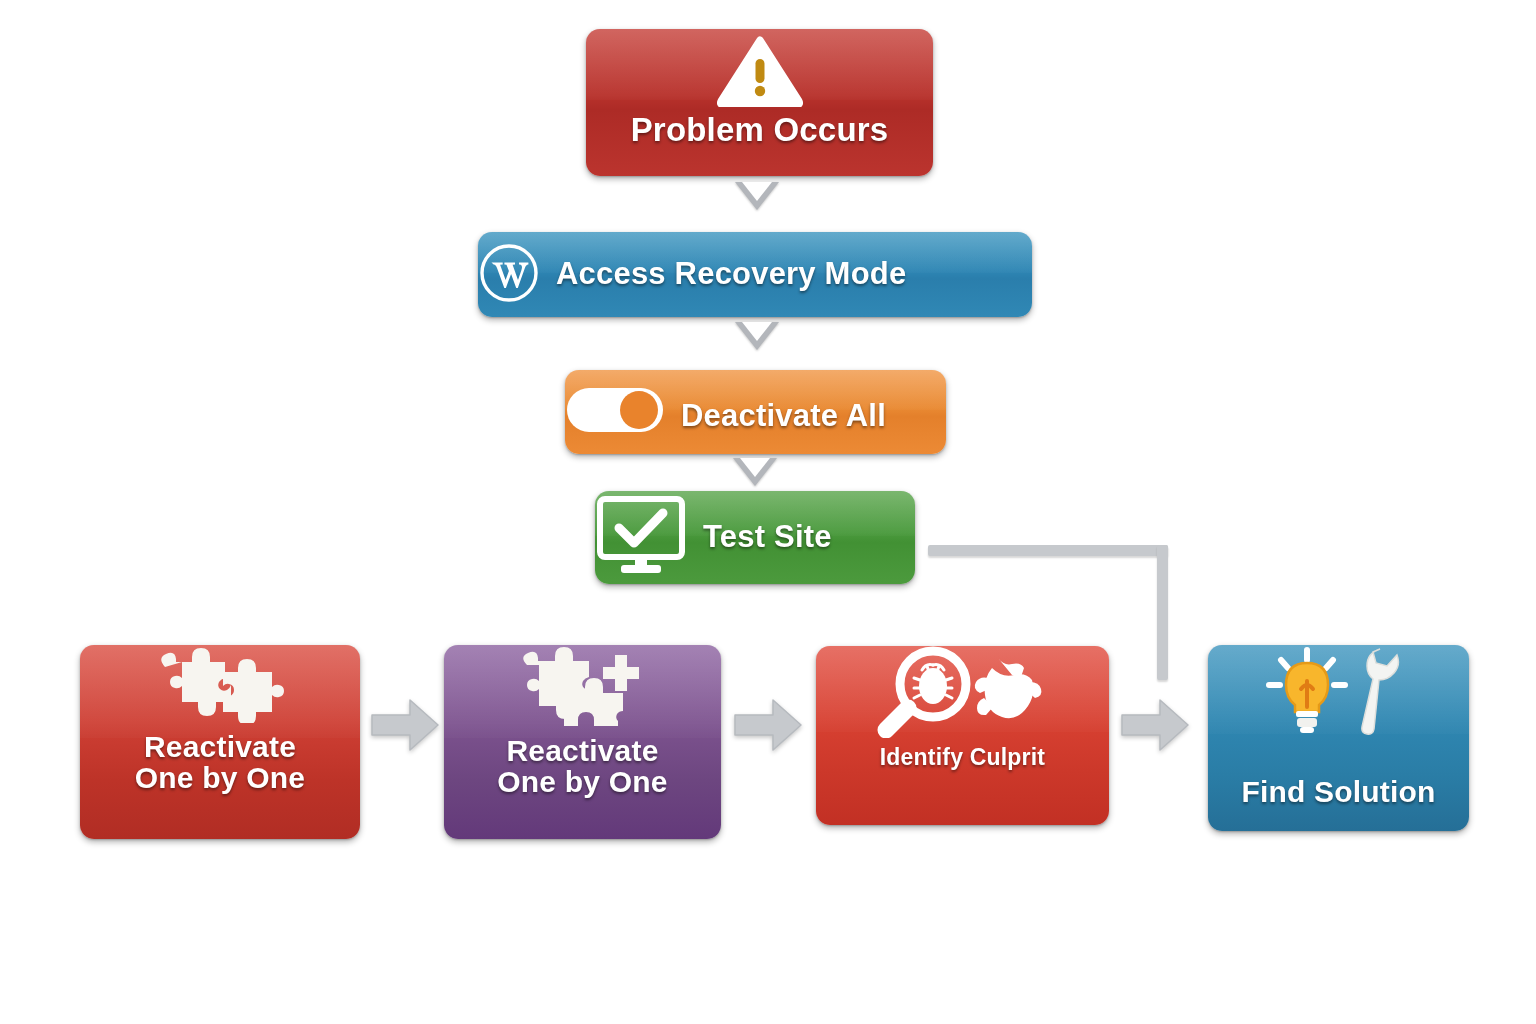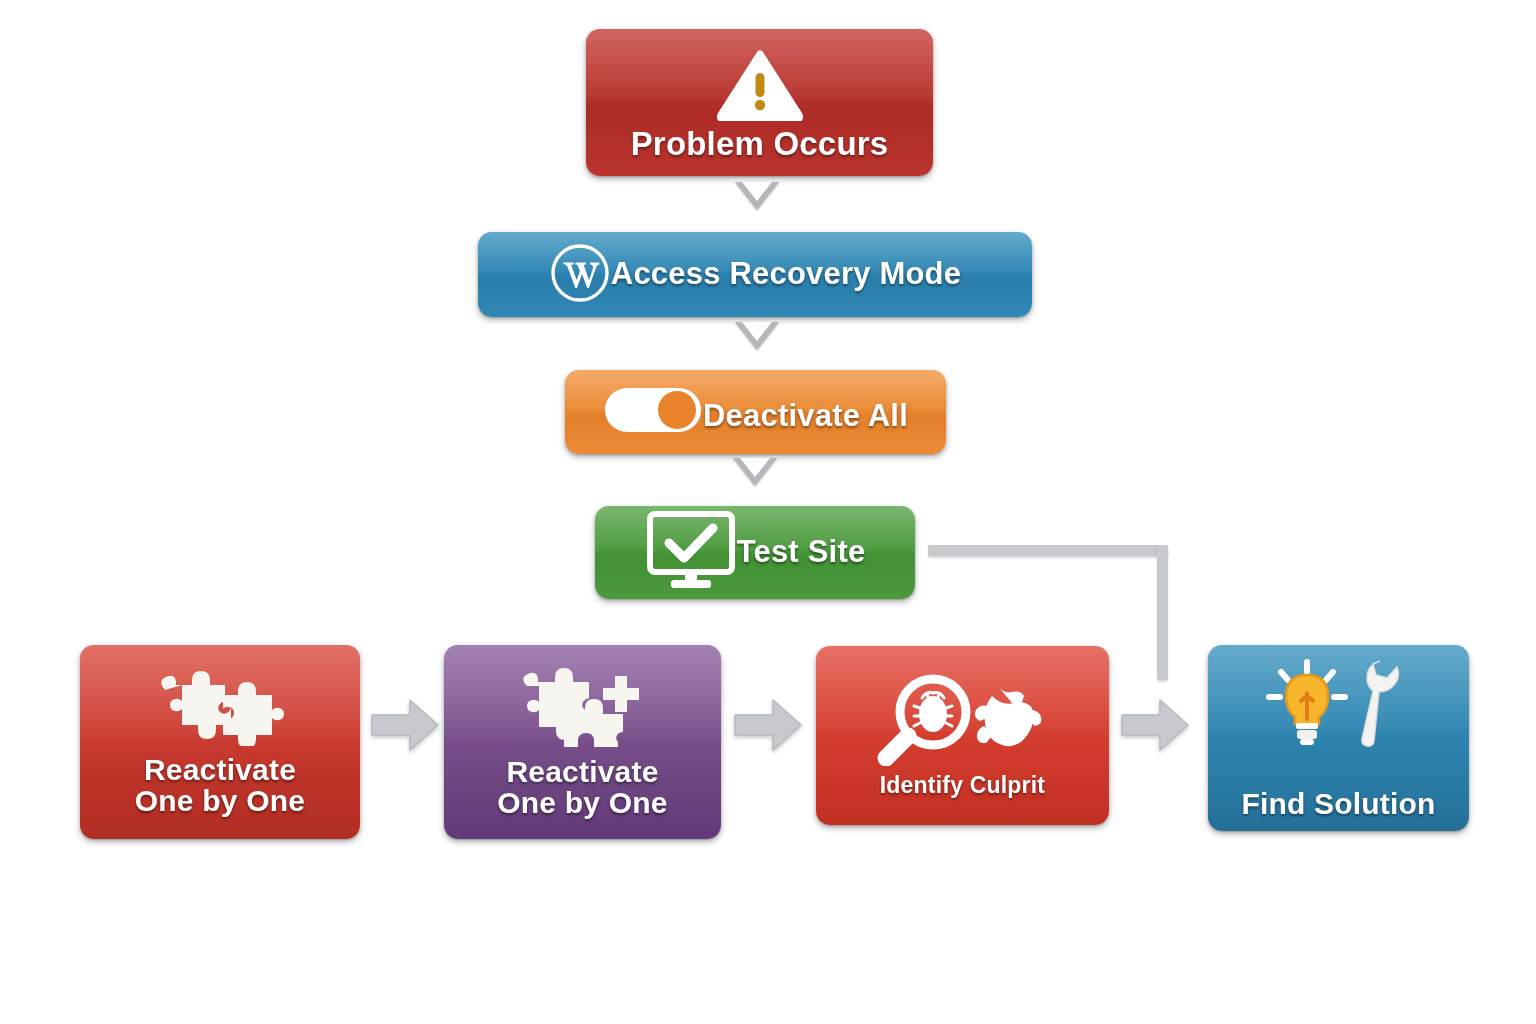--- a/index.html
+++ b/index.html
@@ -35,35 +35,34 @@
     left: 0; right: 0; top: 0;
     height: 48%;
     background: linear-gradient(to bottom, rgba(255,255,255,0.22), rgba(255,255,255,0.02));
     pointer-events: none;
   }
   .node .inner {
     position: relative;
     z-index: 2;
     display: flex;
     align-items: center;
-    justify-content: center;
     width: 100%;
     height: 100%;
   }
   .node-label {
     color: #ffffff;
     font-weight: bold;
     letter-spacing: .2px;
     text-shadow: 0 2px 3px rgba(0,0,0,0.45);
     white-space: pre-line;
     line-height: 1.04;
   }
 
   
-  .row-node .inner { flex-direction: row; }
+  .row-node .inner { flex-direction: row; gap: 16px; }
   .col-node  .inner { flex-direction: column; gap: 4px; }
 
   #node-problem {
     left: 586px; top: 29px; width: 347px; height: 147px;
     background: linear-gradient(to bottom, #c43a33 0%, #b8322c 45%, #ad2b26 55%, #bb342e 100%);
   }
   #node-problem .inner { flex-direction: column; gap: 2px; padding-top: 6px; }
   #node-problem .node-label { font-size: 33px; }
 
   #node-recovery {
@@ -72,21 +71,21 @@
   }
   #node-recovery .node-label { font-size: 31px; }
 
   #node-deactivate {
     left: 565px; top: 370px; width: 381px; height: 84px;
     background: linear-gradient(to bottom, #f0933f 0%, #e98a33 45%, #e4802b 55%, #ec8a35 100%);
   }
   #node-deactivate .node-label { font-size: 31px; margin-top: 8px; }
 
   #node-test {
-    left: 595px; top: 506px; width: 320px; height: 93px;
+    left: 595px; top: 491px; width: 320px; height: 93px;
     background: linear-gradient(to bottom, #4ba council, #4ba council);
     background: linear-gradient(to bottom, #55a246 0%, #4a9a3d 45%, #429134 55%, #4c9a3d 100%);
   }
   #node-test .node-label { font-size: 31px; }
 
   
   #node-reactivate-1 {
     left: 80px; top: 645px; width: 280px; height: 194px;
     background: linear-gradient(to bottom, #d9483c 0%, #ce3f34 40%, #bd3328 70%, #b12d24 100%);
   }

